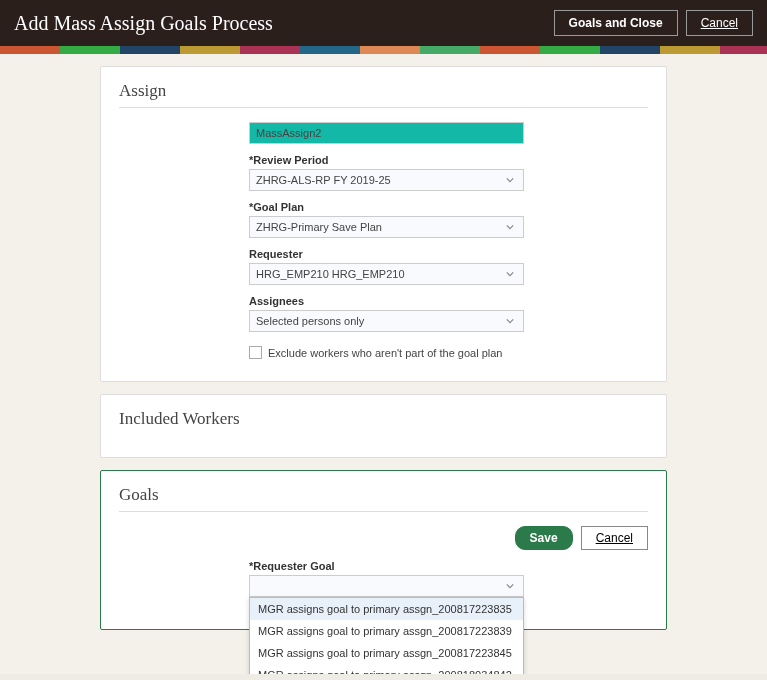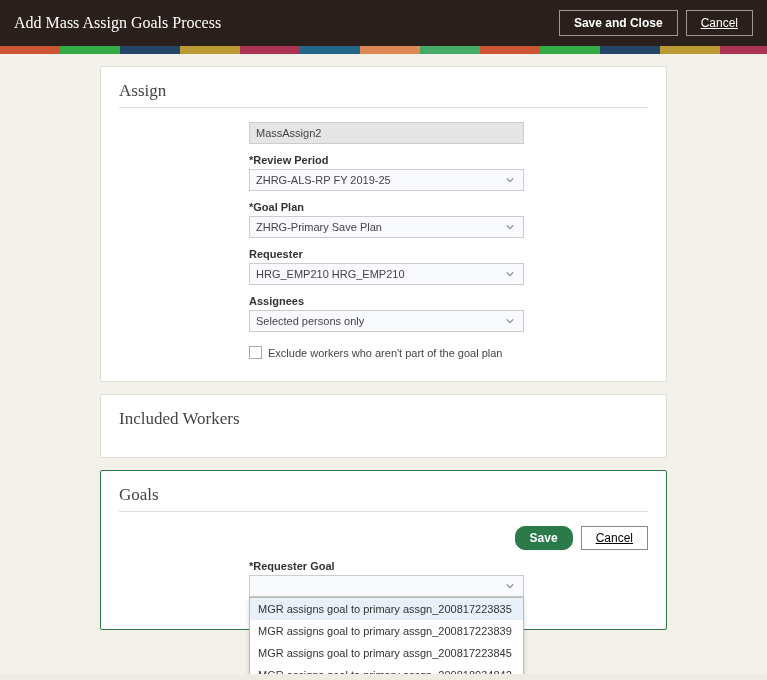--- a/index.html
+++ b/index.html
@@ -10,21 +10,21 @@
     color: #fff;
     display: flex;
     align-items: center;
     justify-content: space-between;
     padding: 8px 14px;
     height: 46px;
   }
   .header h1 {
     font-family: Georgia, serif;
     font-weight: normal;
-    font-size: 16px;
+    font-size: 20px;
     margin: 0;
   }
   .header-actions { display: flex; gap: 8px; }
   .btn-header {
     background: transparent;
     border: 1px solid #999;
     color: #fff;
     padding: 5px 14px;
     font-size: 12px;
     cursor: pointer;
@@ -69,21 +69,21 @@
   .req::before { content: "*"; }
   .text-input, .select {
     width: 275px;
     height: 22px;
     border: 1px solid #ccc;
     padding: 2px 6px;
     font-size: 11px;
     color: #444;
     background: #fff;
   }
-  .text-input { background: #e5e5e5; }
+  .text-input { background: #14b8a6; }
   .select {
     display: inline-flex;
     align-items: center;
     justify-content: space-between;
     background: #f8fafd;
     cursor: pointer;
     position: relative;
   }
   .select .chev {
     width: 14px; height: 14px;
@@ -146,21 +146,21 @@
   }
   .dropdown .opt:first-child { background: #e8f0fa; }
   .card.workers { min-height: 42px; }
 </style>
 </head>
 <body>
 
 <div class="header">
   <h1>Add Mass Assign Goals Process</h1>
   <div class="header-actions">
-    <button class="btn-header primary">Save and Close</button>
+    <button class="btn-header primary">Goals and Close</button>
     <button class="btn-header cancel">Cancel</button>
   </div>
 </div>
 <div class="color-strip"></div>
 
 <div class="page">
 
   <div class="card">
     <h2>Assign</h2>
     <div class="hr"></div>

